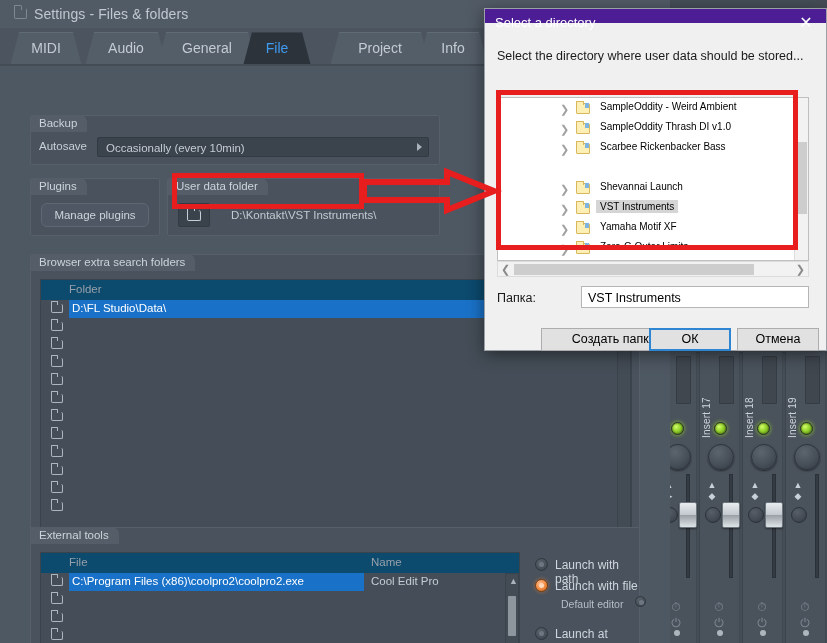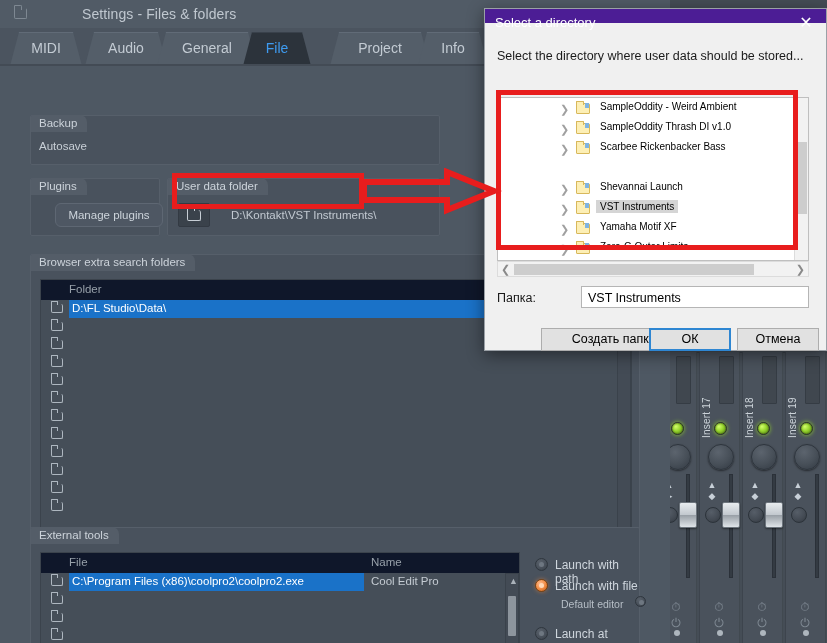--- a/index.html
+++ b/index.html
@@ -115,21 +115,21 @@
     border-top-color: transparent;
   }
   .titlebar-icon::before {
     content: ""; position: absolute; left: -1px; top: -4px;
     width: 6px; height: 4px;
     border: 1px solid #7e8892; border-bottom: none;
     border-radius: 1px 2px 0 0;
   }
   .titlebar-title {
     position: absolute; left: 34px; top: 6px;
-    font-size: 14px; color: #c0c8d0; letter-spacing: .1px; margin-left: 48px;
+    font-size: 14px; color: #c0c8d0; letter-spacing: .1px;
   }
 
   .tabstrip {
     position: absolute; left: 0; top: 28px; width: 670px; height: 38px;
     background: #4b545f;
   }
   .tab {
     position: absolute; top: 4px; height: 34px;
     background: #545e69;
     color: #c3cbd3; font-size: 14px;
@@ -218,21 +218,21 @@
   }
 
   
   .listbox {
     position: absolute;
     background: #454e58;
     border: 1px solid #3b434c;
   }
   .list-header {
     position: absolute; left: 0; top: 0; right: 0; height: 20px;
-    background: #0f172a;
+    background: #0c4a6e;
     padding-left: 44px;
   }
   .list-header span {
     position: absolute; top: 3px;
     color: #97a0a9; font-size: 11.5px;
   }
   .list-row {
     position: absolute; left: 0; right: 0; height: 18px;
   }
   .row-folder-icon {
@@ -475,25 +475,29 @@
       <div class="tab" style="left:330px;width:100px;">Project</div>
       <div class="tab" style="left:418px;width:70px;">Info</div>
     </div>
     <div class="tabstrip-underline"></div>
 
     <div class="content">
 
       <div class="group" style="left:30px;top:13px;width:410px;height:50px;">
         <div class="group-label">Backup</div>
         <div class="field-label" style="left:8px;top:24px;">Autosave</div>
+        <div class="combo" style="left:66px;top:21px;width:332px;">
+          <span>Occasionally (every 10min)</span>
+          <span class="combo-arrow"></span>
+        </div>
       </div>
 
       <div class="group" style="left:30px;top:76px;width:130px;height:58px;">
         <div class="group-label">Plugins</div>
-        <div class="btn3d" style="left:24px;top:24px;width:108px;height:24px;line-height:22px;border-radius:6px;">Manage plugins</div>
+        <div class="btn3d" style="left:10px;top:24px;width:108px;height:24px;line-height:22px;border-radius:6px;">Manage plugins</div>
       </div>
 
       <div class="group" style="left:167px;top:76px;width:273px;height:58px;">
         <div class="group-label">User data folder</div>
         <div class="folder-btn" style="left:10px;top:24px;width:32px;height:24px;">
           <span class="folder-glyph"></span>
         </div>
         <div class="path-text" style="left:63px;top:30px;">D:\Kontakt\VST Instruments\</div>
       </div>
 

